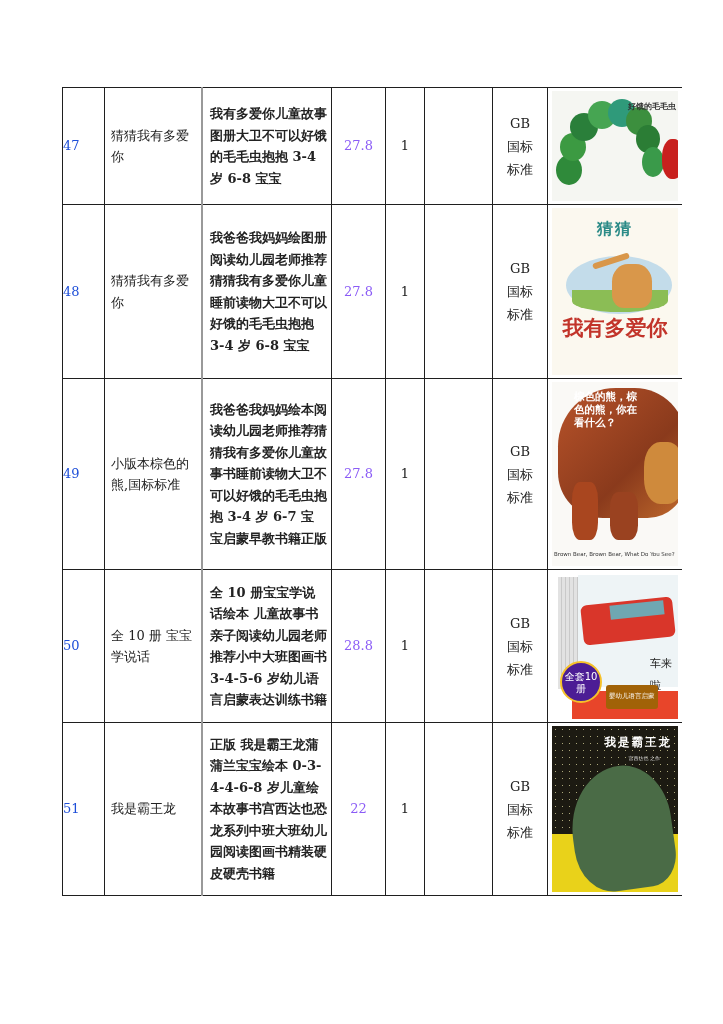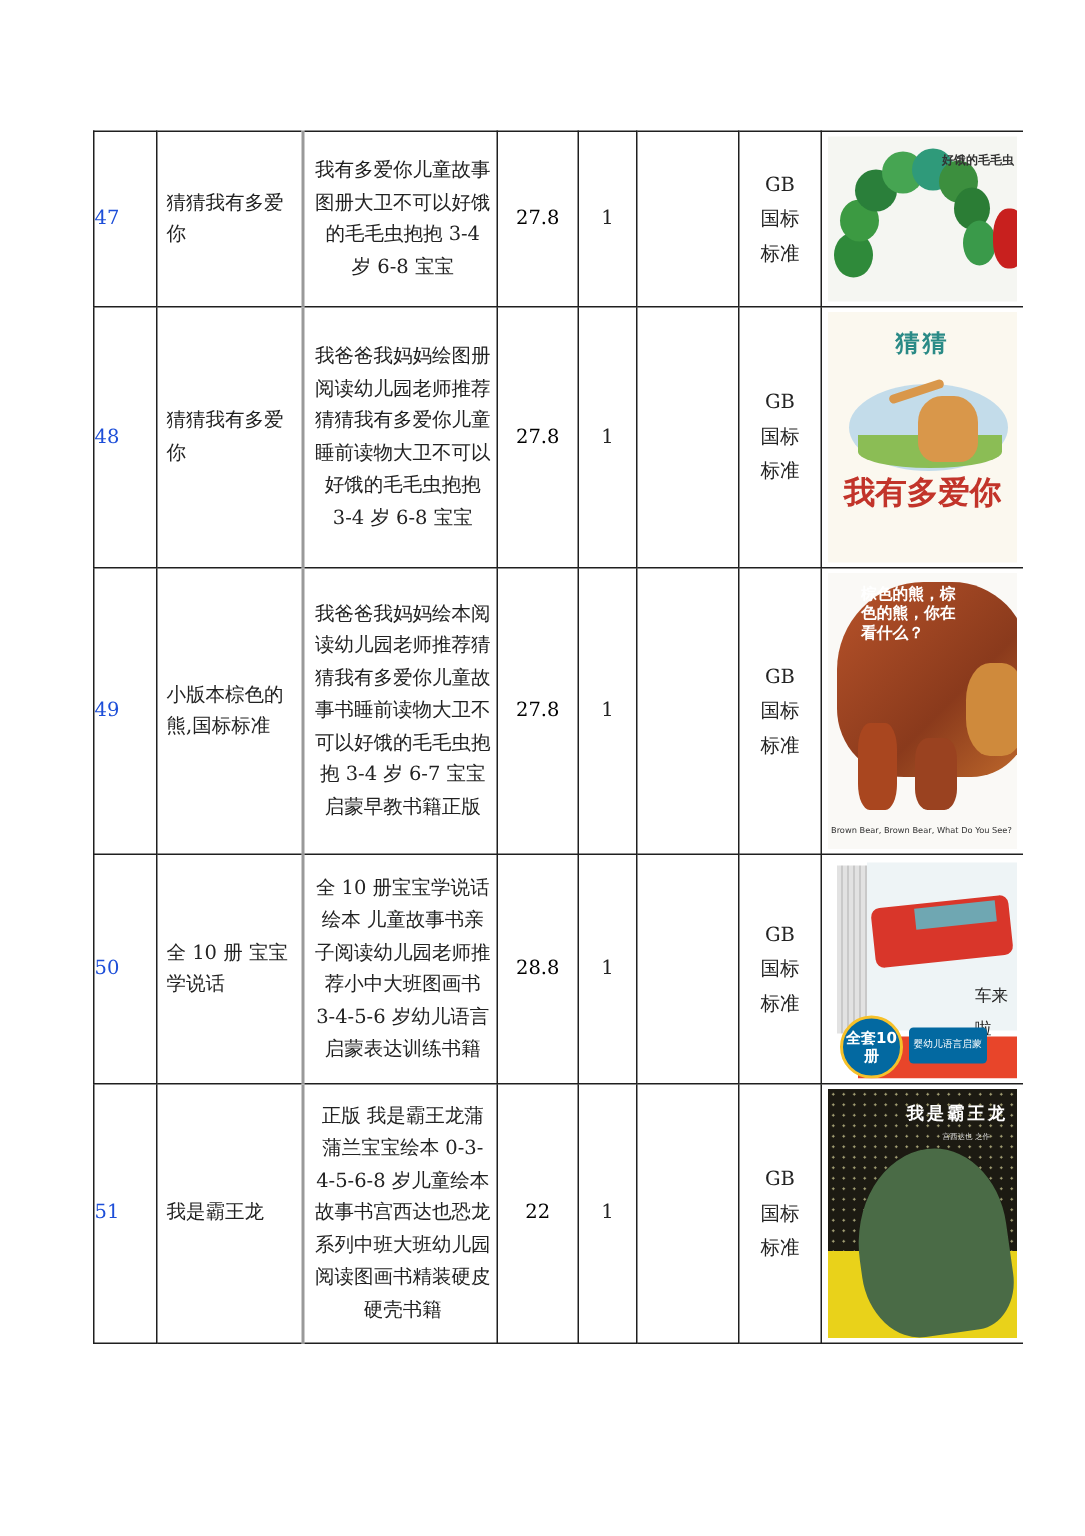--- a/index.html
+++ b/index.html
@@ -12,22 +12,22 @@
     width: 586px;
   }
   table.grid td {
     border: 1.4px solid #1f1f1f;
     padding: 0; vertical-align: middle;
     font-size: 13px; line-height: 21.5px;
     overflow: hidden;
   }
   td.c-no { width: 41px; text-align: left; color: #1d4ed8; font-size: 12.5px; }
   td.c-name { width: 86px; padding: 0 4px 0 6px !important; text-align: left; border-right: 2.5px solid #999 !important; }
-  td.c-desc { width: 117px; padding: 0 4px 0 7px !important; text-align: center; }
-  td.c-price { width: 53px; text-align: center; color: #000000; font-size: 12.5px; }
+  td.c-desc { width: 117px; padding: 0 4px 0 7px !important; text-align: left; font-weight: bold; }
+  td.c-price { width: 53px; text-align: center; color: #8b5cf6; font-size: 12.5px; }
   td.c-qty { width: 38px; text-align: center; }
   td.c-blank { width: 67px; }
   td.c-std { width: 54px; text-align: center; }
   td.c-img { width: 130px; padding: 3px 0 3px 4px !important; border-right: none !important; }
   .std-text { display: inline-block; width: 30px; text-align: center; line-height: 23px; }
   .cover { width: 126px; height: 100%; position: relative; overflow: hidden; }
 
   
   .cv-cat { background: #f5f6f2; height: 110px; }
   .cv-cat .seg { position: absolute; border-radius: 50%; }
@@ -53,22 +53,22 @@
   .cv-bear .en { position: absolute; left: 2px; right: 0; top: 162px; color: #333; font-size: 5.5px; font-family: "DejaVu Sans", sans-serif; white-space: nowrap; }
 
   
   .cv-talk { background: #ffffff; height: 146px; }
   .cv-talk .spines { position: absolute; left: 6px; top: 4px; width: 22px; height: 112px; background: repeating-linear-gradient(90deg,#e2e2e2 0 3px,#c9c9c9 3px 4px); }
   .cv-talk .front { position: absolute; left: 26px; top: 2px; width: 110px; height: 112px; background: #eef4f6; }
   .cv-talk .truck { position: absolute; left: 30px; top: 28px; width: 92px; height: 40px; background: #d9362a; border-radius: 6px; transform: rotate(-6deg); }
   .cv-talk .win { position: absolute; left: 58px; top: 30px; width: 54px; height: 14px; background: #6fa7b2; transform: rotate(-6deg); }
   .cv-talk .lbl { position: absolute; left: 98px; top: 80px; font-size: 11px; color: #222; font-family: "DejaVu Sans", sans-serif; }
   .cv-talk .band { position: absolute; left: 20px; top: 118px; width: 120px; height: 28px; background: #e8452a; }
-  .cv-talk .badge { position: absolute; left: 8px; top: 104px; width: 42px; height: 42px; background: #0369a1; border: 2px solid #f6c12a; border-radius: 50%; color: #fff; font-size: 10px; line-height: 12px; font-weight: bold; text-align: center; padding-top: 8px; box-sizing: border-box; font-family: "DejaVu Sans", sans-serif; }
-  .cv-talk .sub { position: absolute; left: 54px; top: 112px; background: #0369a1; color: #fff; font-size: 6.5px; padding: 1px 3px; border-radius: 3px; font-family: "DejaVu Sans", sans-serif; white-space: nowrap; }
+  .cv-talk .badge { position: absolute; left: 8px; top: 88px; width: 42px; height: 42px; background: #4c1d95; border: 2px solid #f6c12a; border-radius: 50%; color: #fff; font-size: 10px; line-height: 12px; font-weight: normal; text-align: center; padding-top: 8px; box-sizing: border-box; font-family: "DejaVu Sans", sans-serif; }
+  .cv-talk .sub { position: absolute; left: 54px; top: 112px; background: #a16207; color: #fff; font-size: 6.5px; padding: 1px 3px; border-radius: 3px; font-family: "DejaVu Sans", sans-serif; white-space: nowrap; }
   .cv-talk .big { position: absolute; left: 54px; top: 126px; color: #fff; font-size: 11px; font-weight: bold; font-family: "DejaVu Sans", sans-serif; white-space: nowrap; margin-top: 28px; }
 
   
   .cv-dino { background: #1c1a12; height: 166px; }
   .cv-dino .stars { position: absolute; inset: 0; background-image: radial-gradient(#e8e3a6 0.7px, transparent 0.8px); background-size: 7px 7px; opacity: 0.7; }
   .cv-dino .ground { position: absolute; left: 0; right: 0; bottom: 0; height: 58px; background: #e9d21a; }
   .cv-dino .mtn { position: absolute; left: 40px; top: 40px; width: 0; height: 0; border-left: 22px solid transparent; border-right: 22px solid transparent; border-bottom: 90px solid #5c6a3a; }
   .cv-dino .body { position: absolute; left: 20px; top: 40px; width: 100px; height: 124px; background: #4a6b46; border-radius: 60% 50% 30% 40%; transform: rotate(-8deg); }
   .cv-dino .t { position: absolute; right: 6px; top: 6px; color: #fff; font-size: 11.5px; font-weight: bold; font-family: "DejaVu Sans", sans-serif; letter-spacing: 2px; }
   .cv-dino .t2 { position: absolute; right: 18px; top: 22px; color: #ddd; font-size: 5px; font-family: "DejaVu Sans", sans-serif; }
@@ -163,21 +163,21 @@
             <div class="badge">全套10册</div>
             <div class="sub">婴幼儿语言启蒙</div>
             <div class="big">宝宝学说话绘本</div>
           </div>
         </td>
       </tr>
 
       <tr style="height:173px">
         <td class="c-no">51</td>
         <td class="c-name">我是霸王龙</td>
-        <td class="c-desc">正版 我是霸王龙蒲蒲兰宝宝绘本 0-3-4-5-6-8 岁儿童绘本故事书宫西达也恐龙系列中班大班幼儿园阅读图画书精装硬皮硬壳书籍</td>
+        <td class="c-desc">正版 我是霸王龙蒲蒲兰宝宝绘本 0-3-4-4-6-8 岁儿童绘本故事书宫西达也恐龙系列中班大班幼儿园阅读图画书精装硬皮硬壳书籍</td>
         <td class="c-price">22</td>
         <td class="c-qty">1</td>
         <td class="c-blank"></td>
         <td class="c-std"><span class="std-text">GB 国标标准</span></td>
         <td class="c-img">
           <div class="cover cv-dino">
             <div class="stars"></div>
             <div class="ground"></div>
             <div class="mtn"></div>
             <div class="body"></div>

